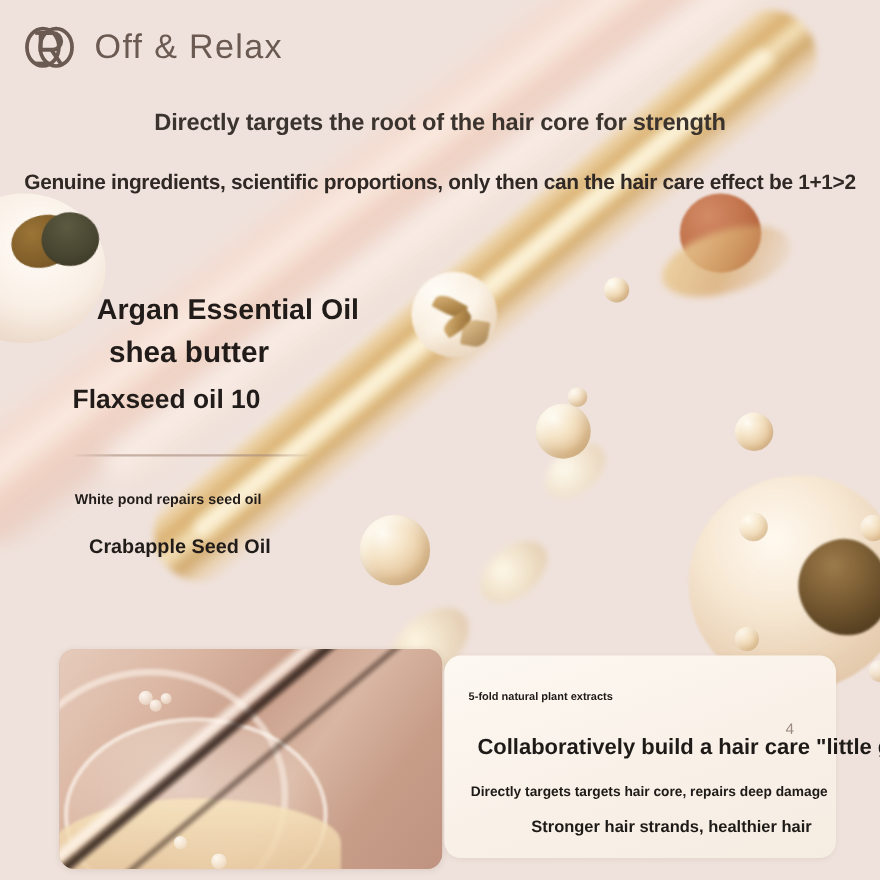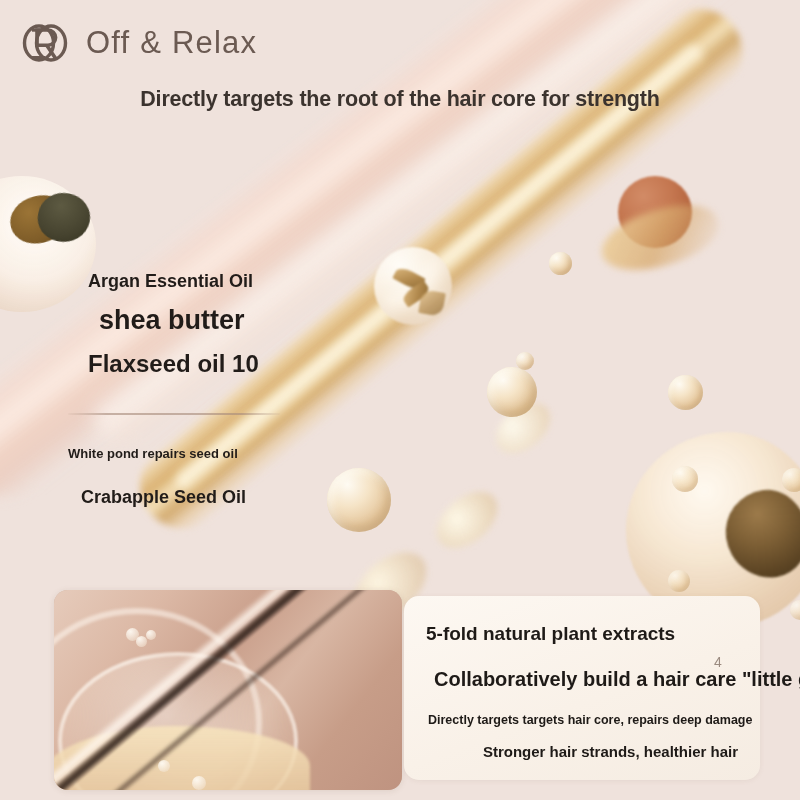--- a/index.html
+++ b/index.html
@@ -209,38 +209,38 @@
   }
   .brand-mark { width:50px; height:46px; display:block; }
   .brand-name {
     font-size:31px; letter-spacing:1.2px;
     color:#6b5a52; font-weight:400;
     font-family:"Liberation Sans", sans-serif;
   }
 
   
   .headline {
-    position:absolute; left:0; top:87px; width:800px;
+    position:absolute; left:0; top:99px; width:800px;
     text-align:center;
     font-size:21.5px; font-weight:700; letter-spacing:-0.2px;
     color:#3b332e;
   }
   .subline {
     position:absolute; left:0; top:156px; width:800px;
     text-align:center;
     font-size:19px; font-weight:700; letter-spacing:-0.3px;
     color:#2f2824;
   }
 
   
   .ing { position:absolute; left:0; top:264px; width:400px; }
   .ing-row { color:#211c19; font-weight:700; white-space:nowrap; }
-  .ing-1 { padding-left:88px; font-size:18px; line-height:34px; }
+  .ing-1 { padding-left:88px; font-size:26px; line-height:34px; }
   .ing-2 { padding-left:66px; font-size:27px; line-height:44px;margin-left:33px; }
-  .ing-3 { padding-left:88px; font-size:24px; line-height:44px; }
+  .ing-3 { padding-left:66px; font-size:24px; line-height:44px; }
   .ing-div {
     margin:27px 0 0 68px; width:212px; height:2px;
     background:linear-gradient(90deg,
         rgba(180,152,136,0.10), rgba(168,140,124,0.62) 18%,
         rgba(168,140,124,0.62) 82%, rgba(180,152,136,0.10));
     border-radius:1px;
   }
   .ing-4 { padding-left:68px; font-size:13px; line-height:22px; margin-top:28px; }
   .ing-5 { padding-left:42px; font-size:18px; line-height:30px; margin-top:17px;margin-left:39px; }
 
@@ -318,21 +318,21 @@
   
   .panel {
     position:absolute; left:404px; top:596px;
     width:356px; height:184px;
     background:linear-gradient(160deg,#fdf8f2 0%, #f9f1e8 55%, #f5ece2 100%);
     border-radius:15px 15px 15px 15px;
     box-shadow:0 1px 5px rgba(150,118,96,0.10);
     padding:28px 22px 0 22px;
   }
   .p-line { color:#1e1a17; white-space:nowrap; }
-  .p-1 { font-size:19px; font-weight:700; line-height:20px; }
+  .p-1 { font-size:10px; font-weight:700; line-height:20px; }
   .p-2 { font-size:20px; font-weight:700; line-height:20px;
          margin-top:25px; padding-left:8px; }
   .p-3 { font-size:12.5px; font-weight:700; line-height:18px;
          margin-top:22px; padding-left:2px; }
   .p-4 { font-size:15px; font-weight:700; line-height:20px;
          margin-top:13px; padding-left:10px;text-align:right; }
 
   .page-num {
     position:absolute; left:714px; top:654px;
     font-size:14px; color:#9b8b80; font-weight:400;
@@ -394,20 +394,21 @@
       <path d="M17 10 h11 a7.6 7.6 0 0 1 0 15.2 h-11 z
                M26.5 25 L36 39" fill="none" stroke="#6b5a52" stroke-width="3.6" stroke-linecap="butt"></path>
       <rect x="12" y="8.5" width="10" height="3.2" fill="#6b5a52"></rect>
       <rect x="12" y="36" width="13" height="3.2" fill="#6b5a52"></rect>
     </svg>
     <span class="brand-name">Off &amp; Relax</span>
   </div>
 
   <div class="headline">Directly targets the root of the hair core for strength</div>
 
+  <div class="subline">Genuine ingredients, scientific proportions, only then can the hair care effect be 1+1&gt;2</div>
 
   <div class="ing">
     <div class="ing-row ing-1">Argan Essential Oil</div>
     <div class="ing-row ing-2">shea butter</div>
     <div class="ing-row ing-3">Flaxseed oil 10</div>
 
     <div class="ing-div"></div>
 
     <div class="ing-row ing-4">White pond repairs seed oil</div>
     <div class="ing-row ing-5">Crabapple Seed Oil</div>

